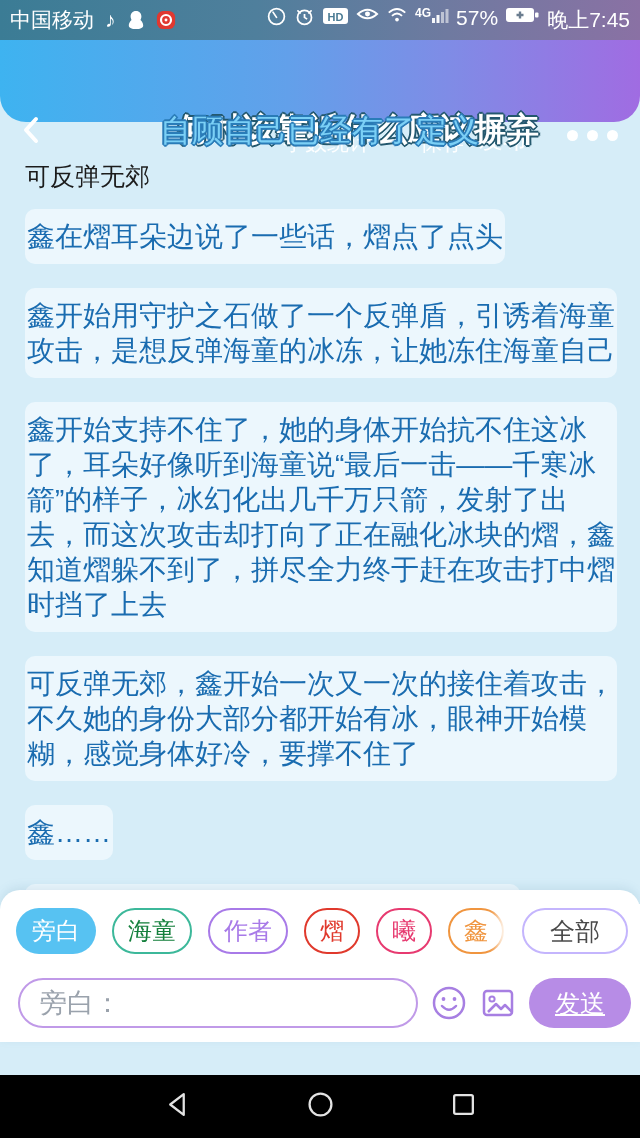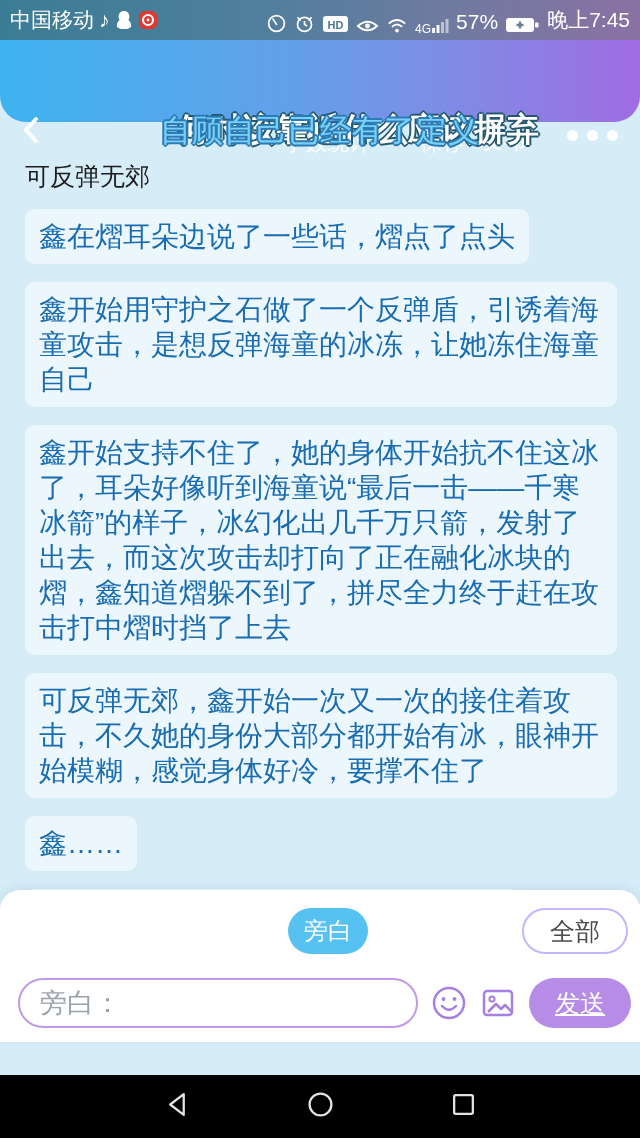--- a/index.html
+++ b/index.html
@@ -6,25 +6,25 @@
   .screen{
     position:relative;width:640px;height:1138px;overflow:hidden;
     background:#d6edf8;font-family:"Liberation Sans",sans-serif;
     -webkit-font-smoothing:antialiased;
   }
   
   .statusbar{
     position:absolute;top:0;left:0;right:0;height:40px;
     background:linear-gradient(90deg,#3b7c95 0%,#4f7f9c 40%,#6f7aa0 70%,#8a71a4 100%);
     display:flex;align-items:center;padding:0 10px;box-sizing:border-box;
-    color:#fff;font-size:21px;gap:5px;
-  }
-  .statusbar .right{margin-left:auto;display:flex;align-items:flex-end;gap:7px;}
+    color:#fff;font-size:21px;gap:11px;
+  }
+  .statusbar .right{margin-left:auto;display:flex;align-items:flex-start;gap:7px;}
   .sb-icon{display:inline-flex;align-items:center;}
-  .net-label{font-size:12px;font-weight:normal;line-height:10px;align-self:flex-start;margin-top:8px;}
+  .net-label{font-size:12px;font-weight:bold;line-height:10px;align-self:flex-start;margin-top:2px;}
   
   .header{
     position:absolute;top:40px;left:0;right:0;height:82px;
     background:linear-gradient(90deg,#3eb3f0 0%,#62a0ea 45%,#7f8ce6 70%,#a06ce2 100%);
     border-radius:0 0 26px 26px;z-index:2;
   }
   .back-btn{position:absolute;left:22px;top:76px;}
   .hidden-label{position:absolute;top:88px;color:rgba(255,255,255,.95);font-size:22px;z-index:1;white-space:nowrap;}
   .hl-wordcount{left:283px;}
   .hl-save{left:420px;}
@@ -44,32 +44,32 @@
                 -1px -1px #2a7cb8,1px 1px #2a7cb8,-1px 1px #2a7cb8,1px -1px #2a7cb8;
   }
   
   .content{
     position:absolute;top:150px;left:0;right:0;height:740px;
     padding:8px 23px 0 25px;box-sizing:border-box;overflow:hidden;z-index:1;
   }
   .chapter{font-size:25px;color:#1c1c1c;margin:2px 0 16px 0;}
   .bubble{
     width:fit-content;max-width:100%;box-sizing:border-box;
-    background:#ecf7fd;border-radius:10px;padding:10px 14px;margin-bottom:18px;
+    background:#ecf7fd;border-radius:10px;padding:10px 2px;margin-bottom:24px;
     color:#1a6cb0;font-size:28px;line-height:35px;word-break:break-all;
   }
   .bubble-clipped{height:40px;width:495px;background:#ecf7fd;border-radius:10px;}
   
   .panel{
     position:absolute;left:0;right:0;top:890px;height:152px;background:#fff;
     border-radius:20px 20px 0 0;box-shadow:0 -3px 10px rgba(90,140,170,.15);z-index:6;
   }
   .chip-row{
     position:relative;display:flex;align-items:center;gap:16px;
-    padding:18px 0 0 16px;height:46px;overflow:hidden;flex-direction:column;
+    padding:18px 0 0 16px;height:46px;overflow:hidden;
   }
   .chip{
     flex:0 0 auto;height:46px;box-sizing:border-box;border:2px solid #ccc;
     border-radius:23px;display:flex;align-items:center;padding:0 14px;
     font-size:24px;background:#fff;white-space:nowrap;
   }
   .chip.selected{border:none;color:#fff;padding:0 16px;}
   .chip-partial{flex:0 0 auto;width:44px;height:46px;box-sizing:border-box;border:2px solid #3cb89a;border-radius:23px;}
   .all-wrap{
     position:absolute;right:0;top:14px;background:#fff;padding:4px 12px 4px 14px;

